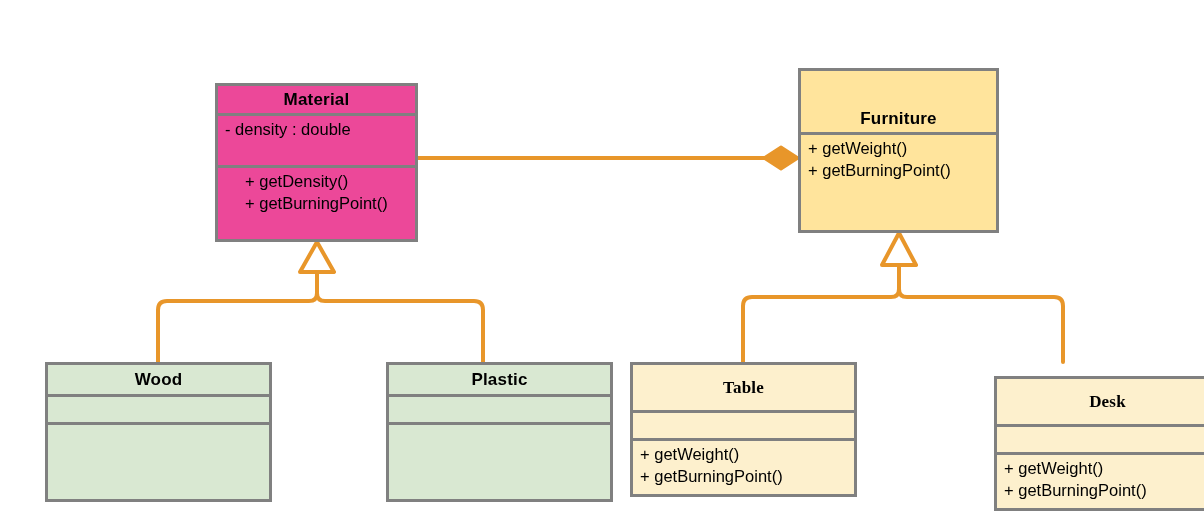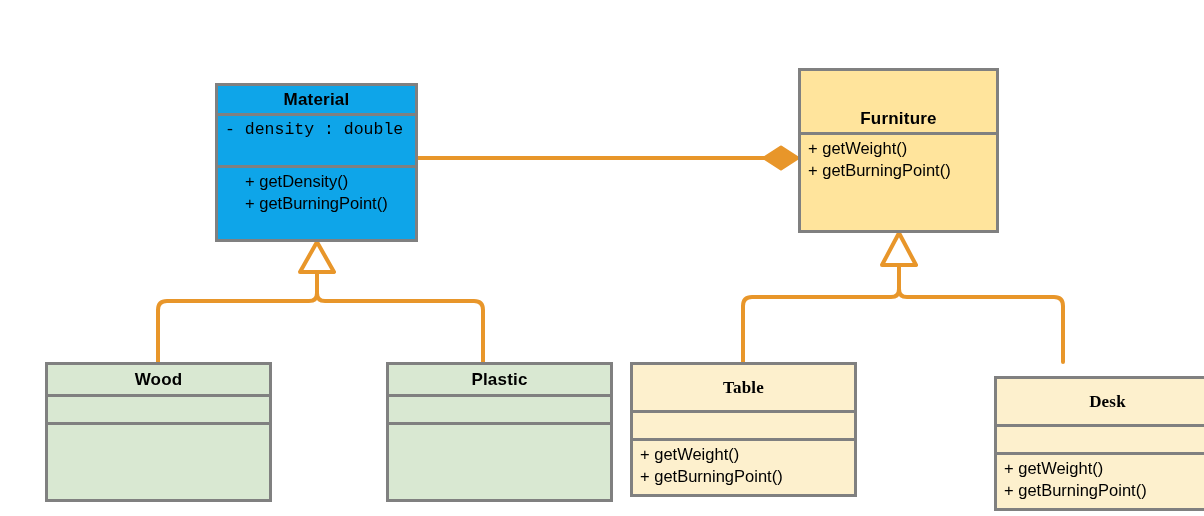--- a/index.html
+++ b/index.html
@@ -53,24 +53,24 @@
     font-size: 16.5px;
     color: #000000;
     line-height: 1.33;
   }
   .member {
     white-space: nowrap;
   }
   
   #cls-material {
     left: 215px; top: 83px; width: 203px; height: 159px;
-    background: #0ea5e9;
+    background: #ec4899;
   }
   #cls-material .cls-name { height: 27px; }
-  #cls-material .cls-attrs { height: 52px; font-family: Liberation Mono, monospace; }
+  #cls-material .cls-attrs { height: 52px; }
   #cls-material .cls-ops { flex: 1 1 auto; padding-left: 27px; }
   
   #cls-furniture {
     left: 798px; top: 68px; width: 201px; height: 165px;
     background: #ffe49c;
   }
   #cls-furniture .cls-name { height: 27px; margin-top: 34px; }
   #cls-furniture .cls-attrs { height: 52px; }
   #cls-furniture .cls-ops { flex: 1 1 auto; }
   

